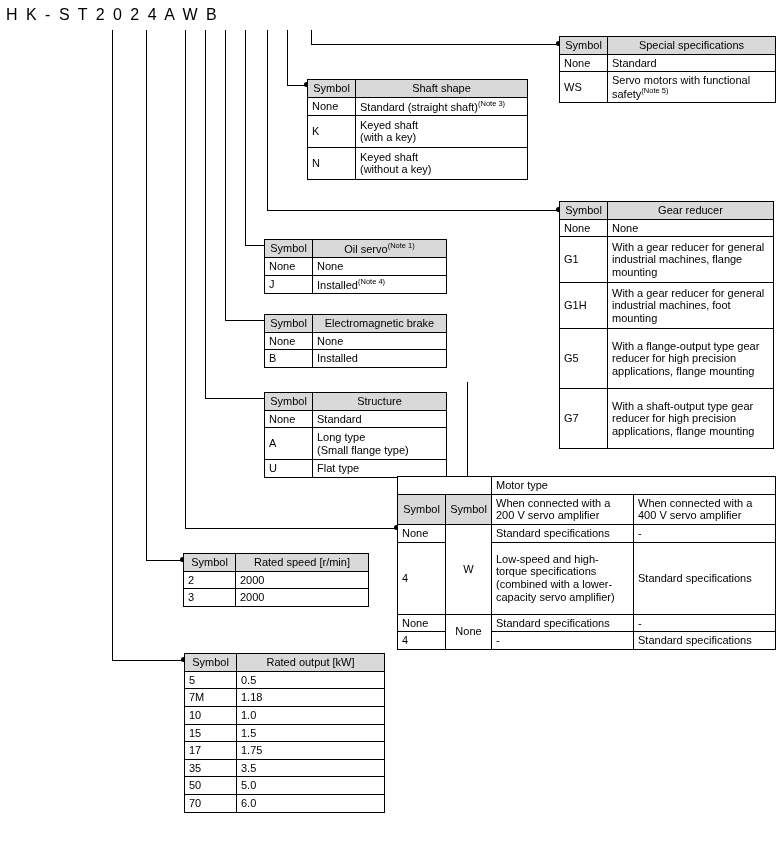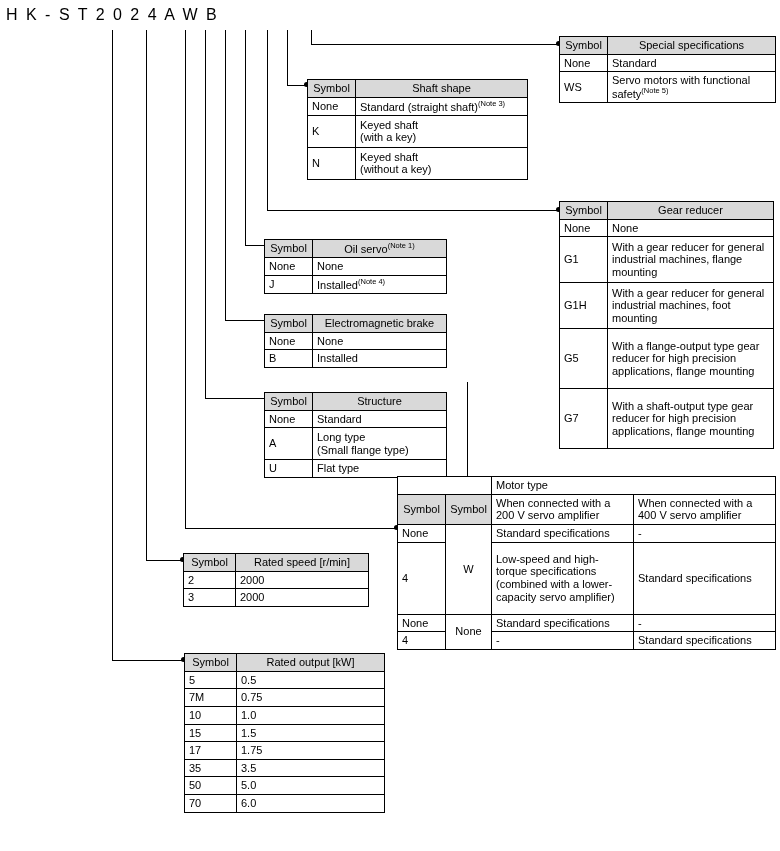--- a/index.html
+++ b/index.html
@@ -331,21 +331,21 @@
       <tr>
     <td class="hdr">Symbol</td>
     <td class="hdr">Rated output [kW]</td>
   </tr>
   <tr>
     <td>5</td>
     <td>0.5</td>
   </tr>
   <tr>
     <td>7M</td>
-    <td>0.75</td>
+    <td>1.18</td>
   </tr>
   <tr>
     <td>10</td>
     <td>1.0</td>
   </tr>
   <tr>
     <td>15</td>
     <td>1.5</td>
   </tr>
   <tr>

